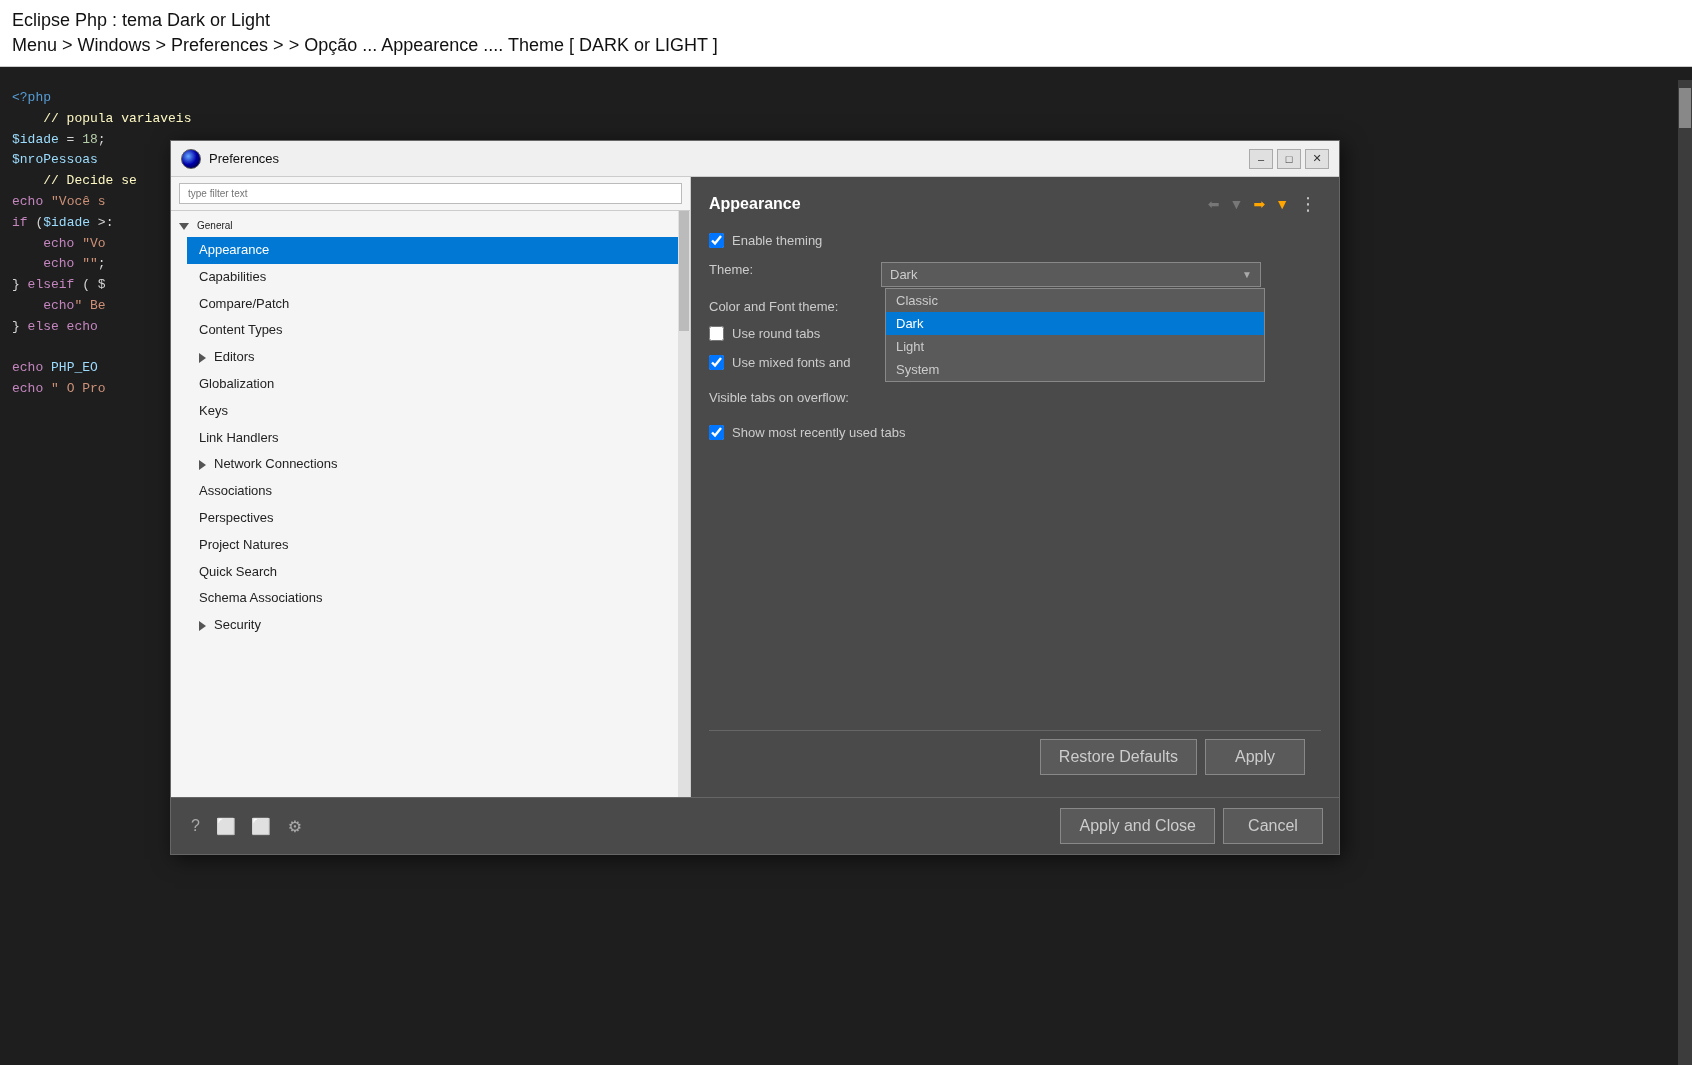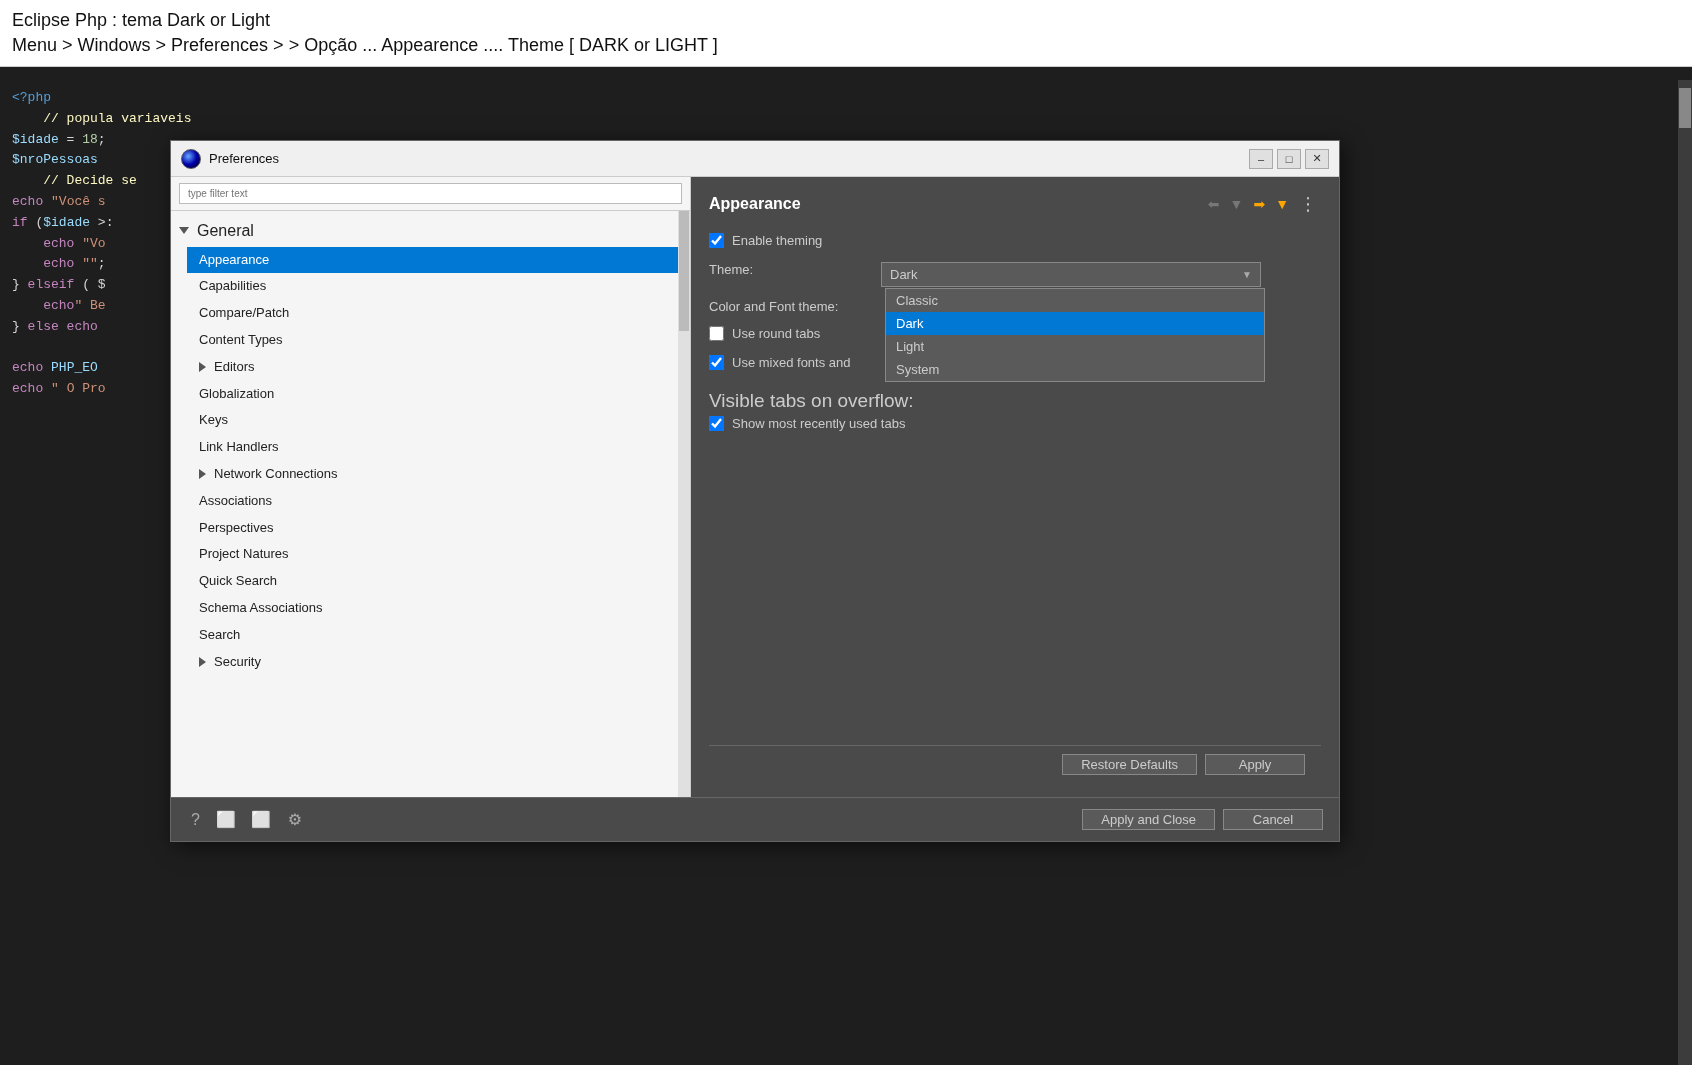--- a/index.html
+++ b/index.html
@@ -193,21 +193,21 @@
     .tree-item.selected { background: #0078d4; color: #fff; }
 
     .tree-item-group {
       padding: 3px 8px 3px 8px;
       font-weight: 400;
       color: #222;
       display: flex;
       align-items: center;
       gap: 4px;
       cursor: pointer;
-      font-size: 16px;
+      font-size: 10px;
       line-height: 1.6;
     }
 
     .tree-children {
       padding-left: 16px;
     }
 
     .triangle-right {
       display: inline-block;
       width: 0;
@@ -342,22 +342,22 @@
       cursor: pointer;
       font-size: 13px;
     }
     .dropdown-item.active {
       background: #0078d4;
       color: #fff;
     }
 
     .section-label {
       color: #ccc;
-      font-size: 19px;
-      margin-bottom: 4px;
+      font-size: 13px;
+      margin-bottom: 20px;
     }
 
     
     .bottom-buttons-row1 {
       display: flex;
       justify-content: flex-end;
       gap: 8px;
       padding: 8px 16px;
       border-top: 1px solid #666;
       background: #4a4a4a;
@@ -374,26 +374,26 @@
       display: flex;
       gap: 8px;
       align-items: center;
     }
     .bottom-right-buttons {
       display: flex;
       gap: 8px;
     }
 
     .dialog-btn {
-      padding: 2px 18px;
+      padding: 8px 18px;
       background: #5a5a5a;
       border: 1px solid #888;
       color: #ccc;
       cursor: pointer;
-      font-size: 13px;
+      font-size: 16px;
       min-width: 100px;
       text-align: center;
     }
 
     .icon-btn {
       background: none;
       border: none;
       color: #aaa;
       cursor: pointer;
       font-size: 16px;
@@ -508,23 +508,20 @@
           <div class="tree-item">
             <span>Project Natures</span>
           </div>
           <div class="tree-item">
             <span>Quick Search</span>
           </div>
           <div class="tree-item">
             <span>Schema Associations</span>
           </div>
           <div class="tree-item">
-            <span>Search</span>
-          </div>
-          <div class="tree-item">
             <span class="triangle-right"></span>
             <span>Security</span>
           </div>
         </div>
 
         <div class="tree-scrollbar">
           <div class="tree-scrollbar-thumb"></div>
         </div>
       </div>
     </div>

